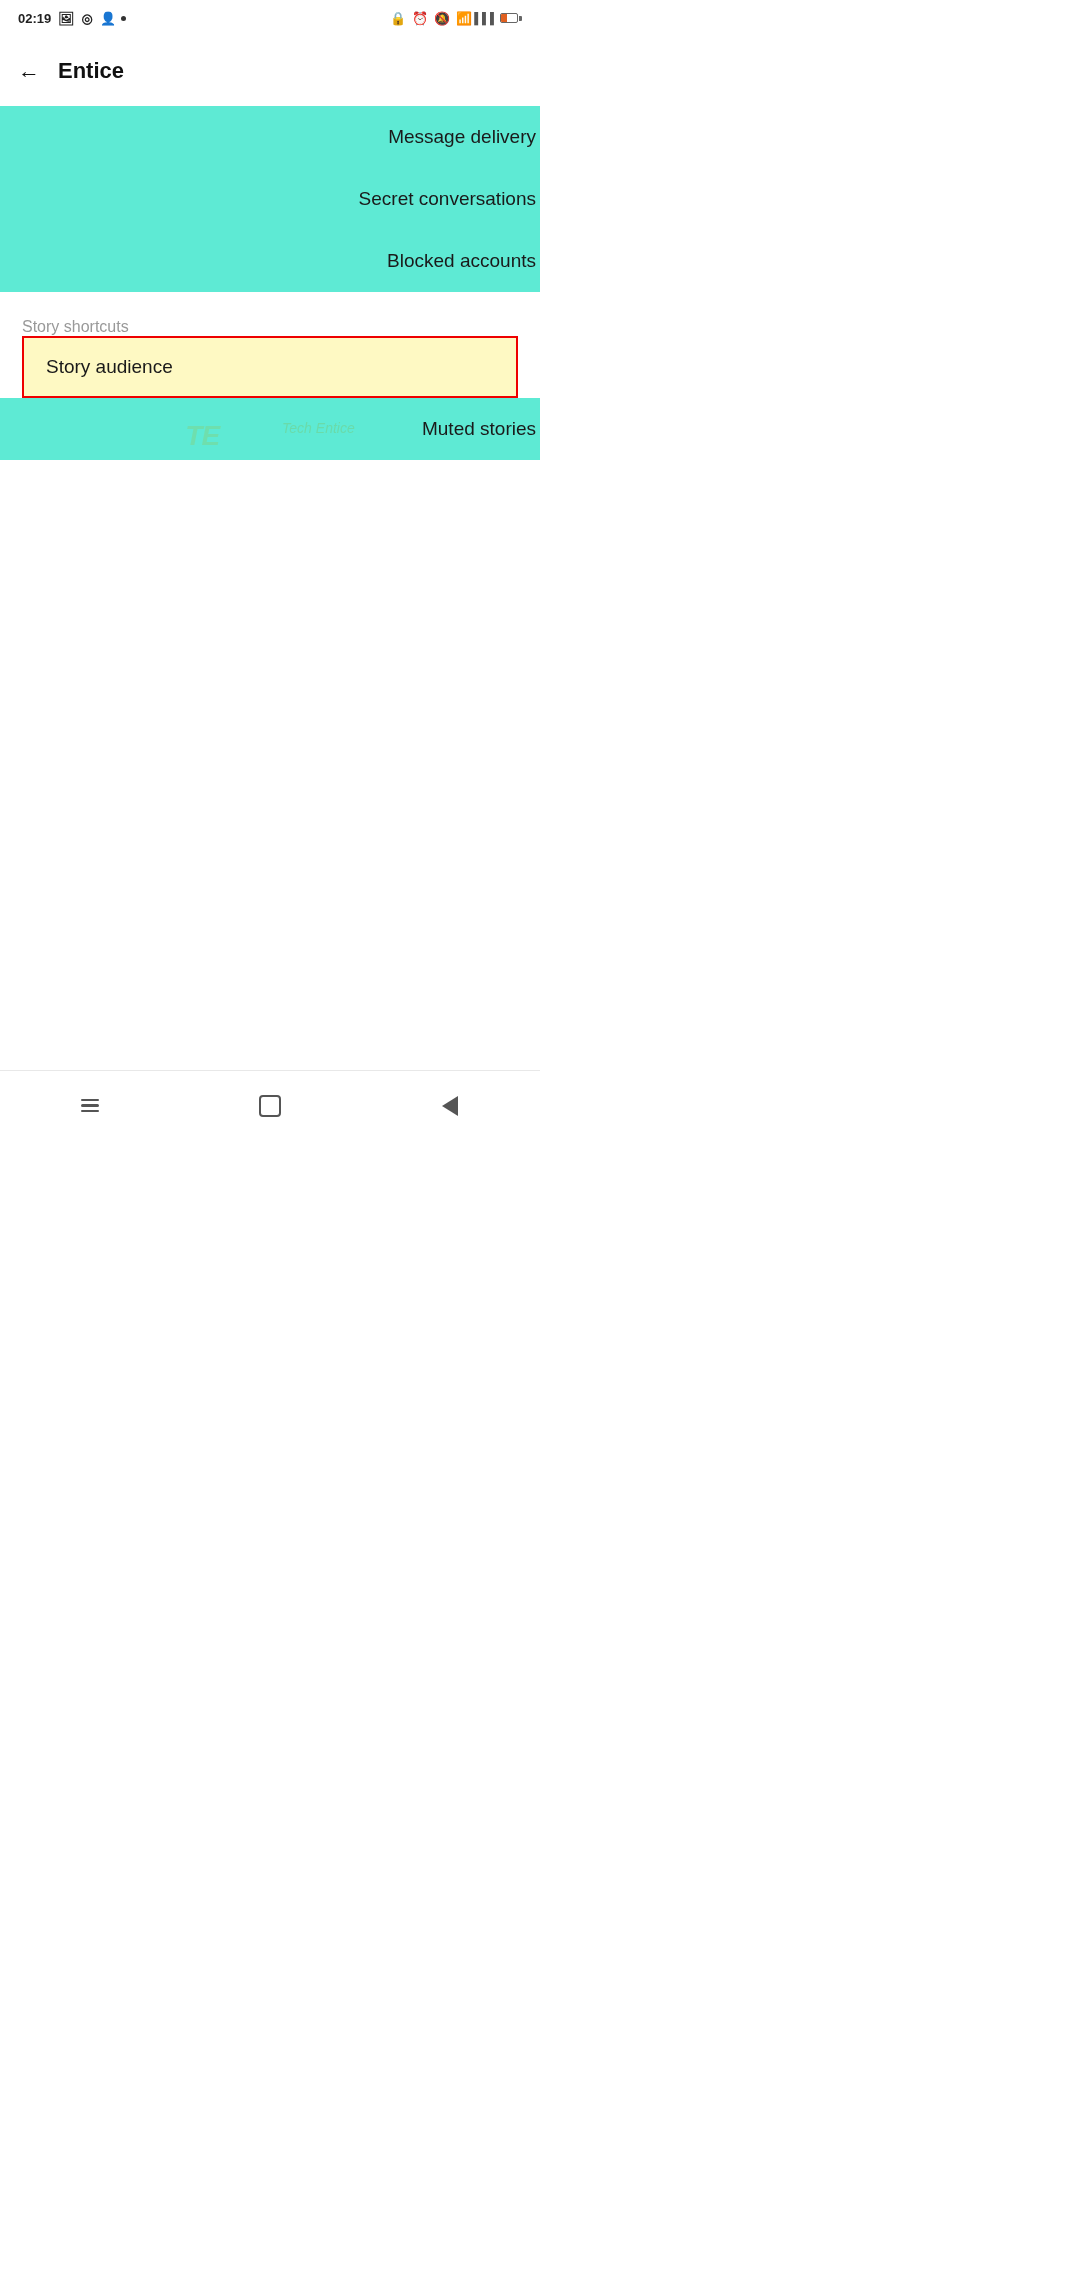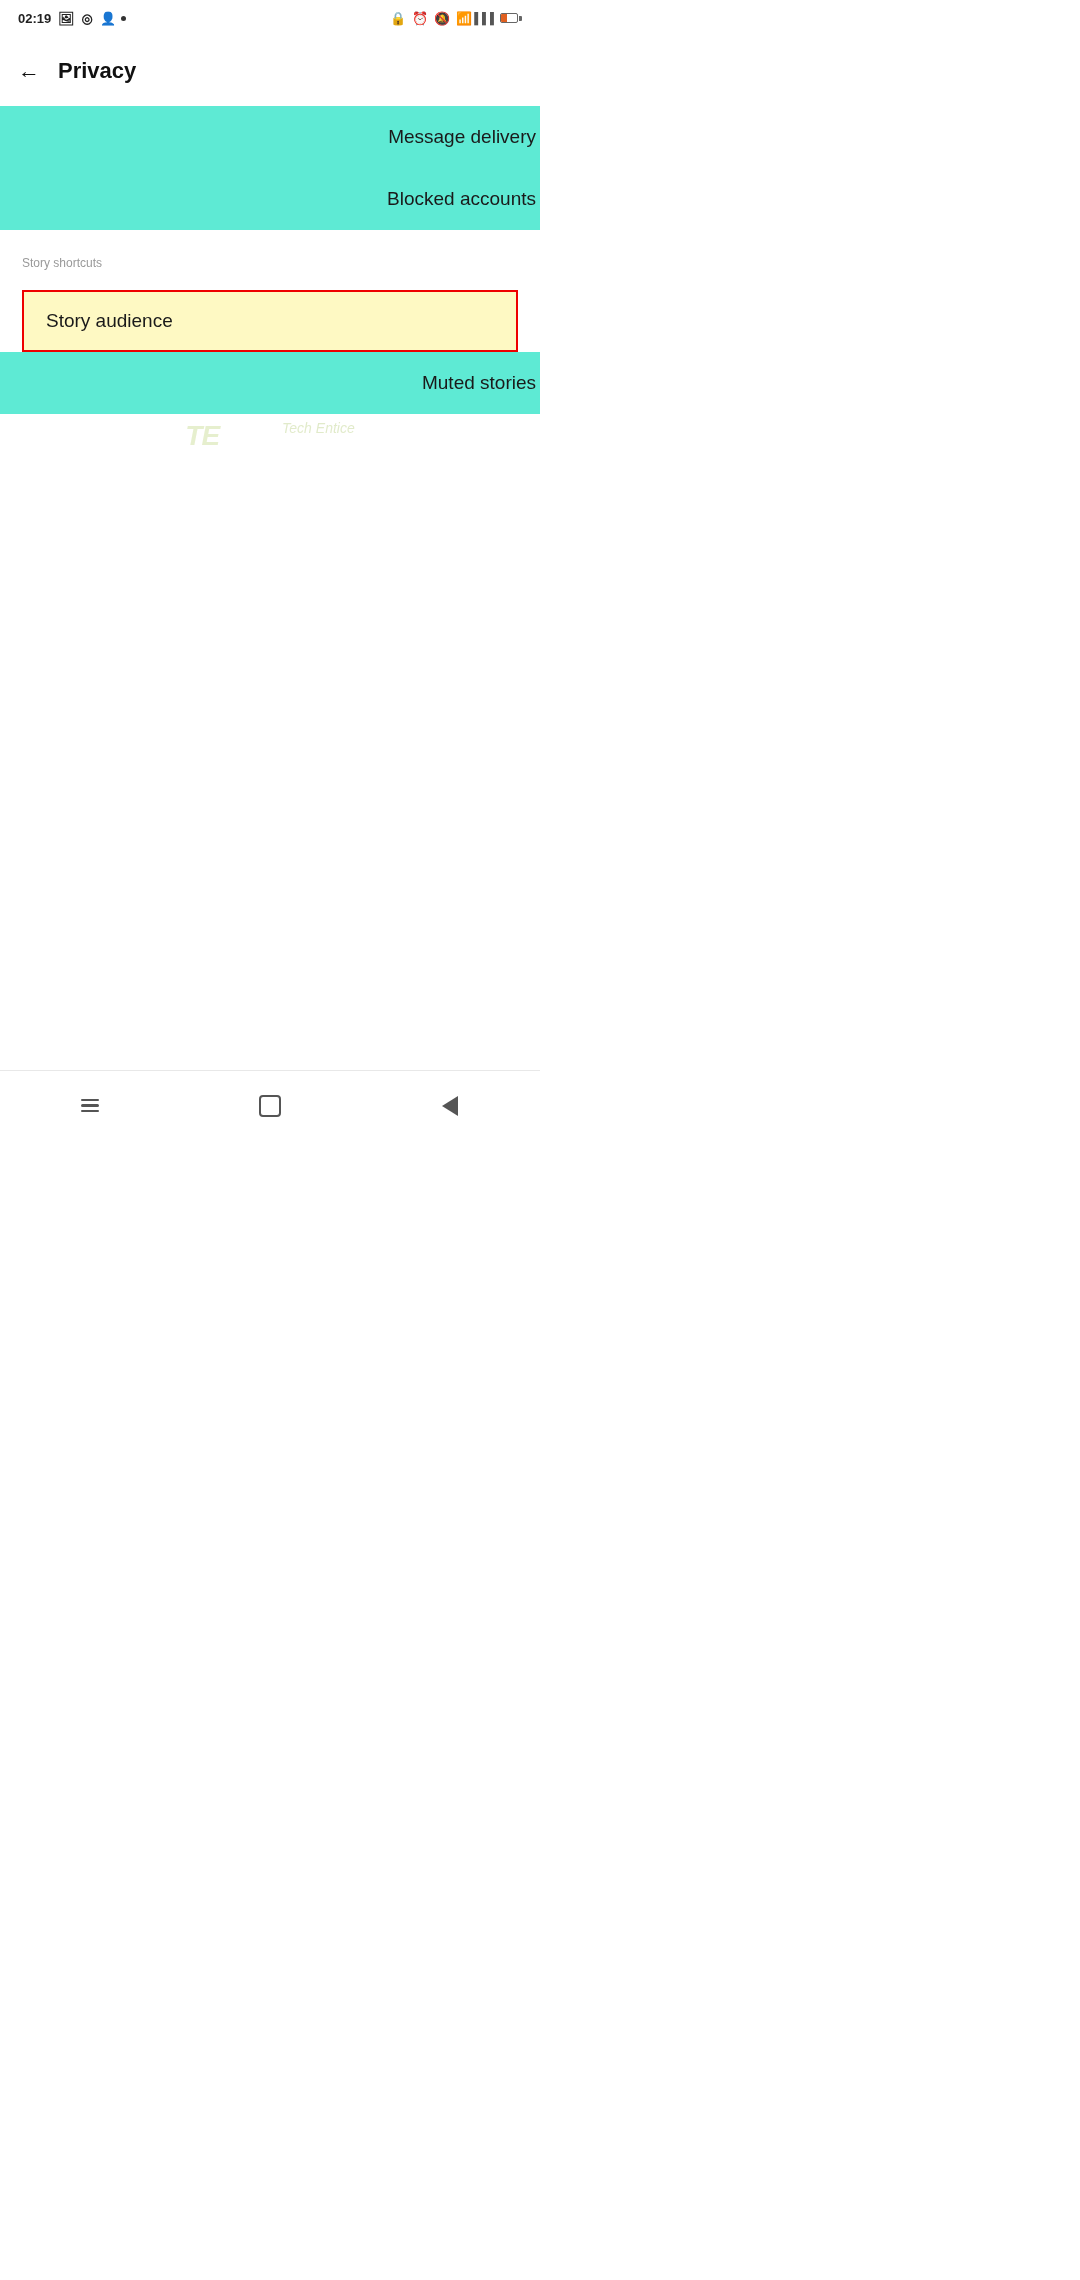--- a/index.html
+++ b/index.html
@@ -90,22 +90,22 @@
       color: #1a1a1a;
       cursor: pointer;
       background: #5eead4;
       border: none;
       width: 100%;
       text-align: right;
       display: block;
     }
 
     .section-label {
-      padding: 18px 22px 20px 22px;
-      font-size: 12px;
+      padding: 18px 22px 0 22px;
+      font-size: 16px;
       color: #999;
       font-weight: 400;
     }
 
     .story-audience-item {
       padding: 18px 22px;
       font-size: 19px;
       color: #1a1a1a;
       cursor: pointer;
       background: #fef9c3;
@@ -272,25 +272,26 @@
       <div class="battery-body">
         <div class="battery-fill"></div>
       </div>
       <div class="battery-tip"></div>
     </div>
   </div>
 </div>
 
 <div class="header">
   <span class="back-arrow">←</span>
-  <span class="header-title">Privacy</span>
+  <span class="header-title">Entice</span>
 </div>
 
 <div class="menu-section">
   <button class="menu-item">Message delivery</button>
+  <button class="menu-item">Secret conversations</button>
   <button class="menu-item">Blocked accounts</button>
 </div>
 
 <div>
   <div class="section-label">Story shortcuts</div>
   <button class="story-audience-item">Story audience</button>
   <button class="menu-item">Muted stories</button>
 </div>
 
 <div class="watermark">

